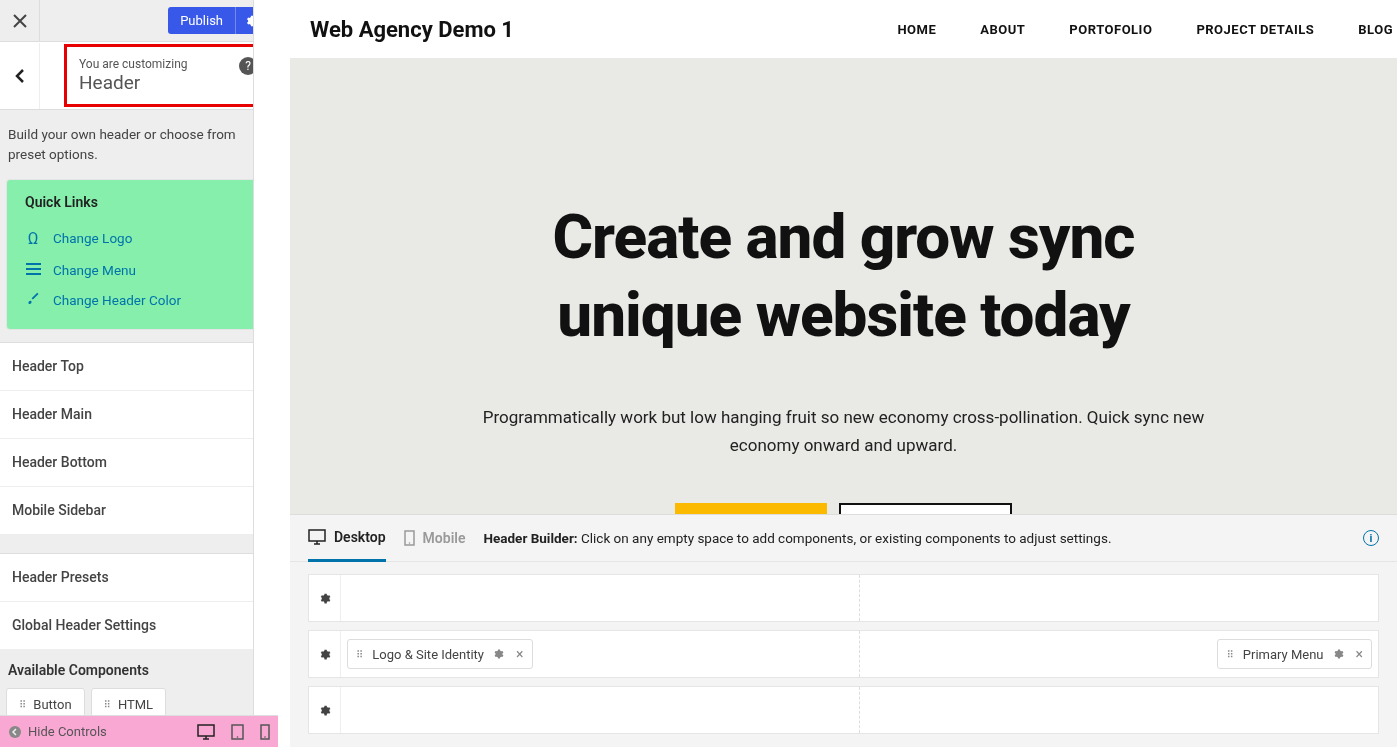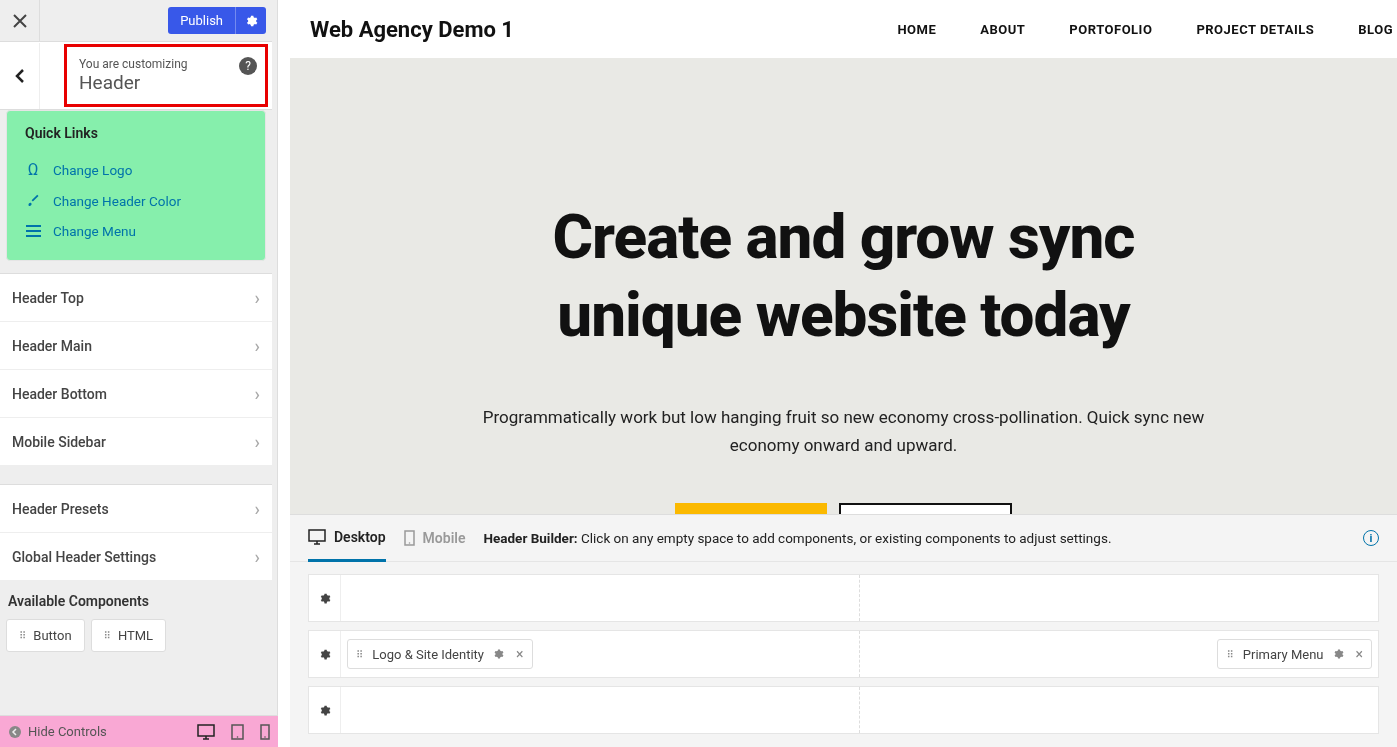--- a/index.html
+++ b/index.html
@@ -1,18 +1,18 @@
 <!DOCTYPE html>
 <html><head>
 <meta charset="utf-8">
 <style>
 * { margin: 0; padding: 0; box-sizing: border-box; font-family: -apple-system, BlinkMacSystemFont, "Segoe UI", Roboto, sans-serif; }
 body { width: 1397px; height: 747px; overflow: hidden; background: #fff; position: relative; }
 
-.sidebar { position: absolute; left: 0; top: 0; width: 278px; height: 720px; background: #eee; border-right: 1px solid #ddd; overflow-y: auto; }
+.sidebar { position: absolute; left: 0; top: 0; width: 254px; height: 720px; background: #eee; border-right: 1px solid #ddd; overflow-y: auto; }
 .sidebar-inner { width: 272px; }
 
 .topbar { height: 42px; background: #eee; display: flex; justify-content: space-between; align-items: center; padding: 0 6px 0 0; border-bottom: 1px solid #ddd; }
 .close-x { width: 40px; height: 42px; display: flex; align-items: center; justify-content: center; font-size: 18px; cursor: pointer; border-right: 1px solid #ddd; }
 .publish-wrap { display: flex; }
 .publish-btn { background: #3858e9; color: #fff; border: none; padding: 6px 12px; font-size: 13px; border-radius: 3px 0 0 3px; cursor: pointer; }
 .publish-gear { background: #3858e9; color: #fff; border: none; border-left: 1px solid rgba(255,255,255,0.3); padding: 6px 8px; border-radius: 0 3px 3px 0; cursor: pointer; display: flex; align-items: center; }
 
 .header-row { background: #fff; display: flex; align-items: center; padding: 0; border-bottom: 1px solid #ddd; gap: 20px; }
 .back-arrow { width: 40px; height: 66px; display: flex; align-items: center; justify-content: center; font-size: 18px; font-weight: bold; cursor: pointer; border-right: 1px solid #eee; }
@@ -103,42 +103,43 @@
             <path d="M8 2 L2 8 L8 14" stroke="#222" stroke-width="2.5" fill="none"></path>
           </svg>
       </div>
       <div class="header-label-box">
         <div class="small-label">You are customizing</div>
         <div class="big-label">Header</div>
         <div class="help-icon">?</div>
       </div>
     </div>
 
+    <div class="desc-text">Build your own header or choose from preset options.</div>
 
     <div class="quick-links-card">
       <div class="quick-links-title">Quick Links</div>
       <div class="ql-item">
         <span class="ql-icon">Ω</span>
         <span class="ql-text">Change Logo</span>
       </div>
       <div class="ql-item">
         <span class="ql-icon">
+          <svg width="15" height="13" viewBox="0 0 15 13">
+              <path d="M0 1h15M0 6h15M0 11h15" stroke="#0073aa" stroke-width="2"></path>
+            </svg>
+        </span>
+        <span class="ql-text">Change Menu</span>
+      </div>
+      <div class="ql-item">
+        <span class="ql-icon">
           <svg width="15" height="15" viewBox="0 0 24 24" fill="#0073aa">
               <path d="M7 14c-2 0-3 2-3 3 0 1 0 2 2 2 1 0 3-1 3-3 0-1-1-2-2-2zm13-11l-2-2-9 9 2 2 9-9z"></path>
             </svg>
         </span>
         <span class="ql-text">Change Header Color</span>
-      </div>
-      <div class="ql-item">
-        <span class="ql-icon">
-          <svg width="15" height="13" viewBox="0 0 15 13">
-              <path d="M0 1h15M0 6h15M0 11h15" stroke="#0073aa" stroke-width="2"></path>
-            </svg>
-        </span>
-        <span class="ql-text">Change Menu</span>
       </div>
     </div>
 
     <div class="section-list">
       <div class="section-item">
           <span>Header Top</span>
           <span class="chev">›</span>
         </div>
       <div class="section-item">
           <span>Header Main</span>

